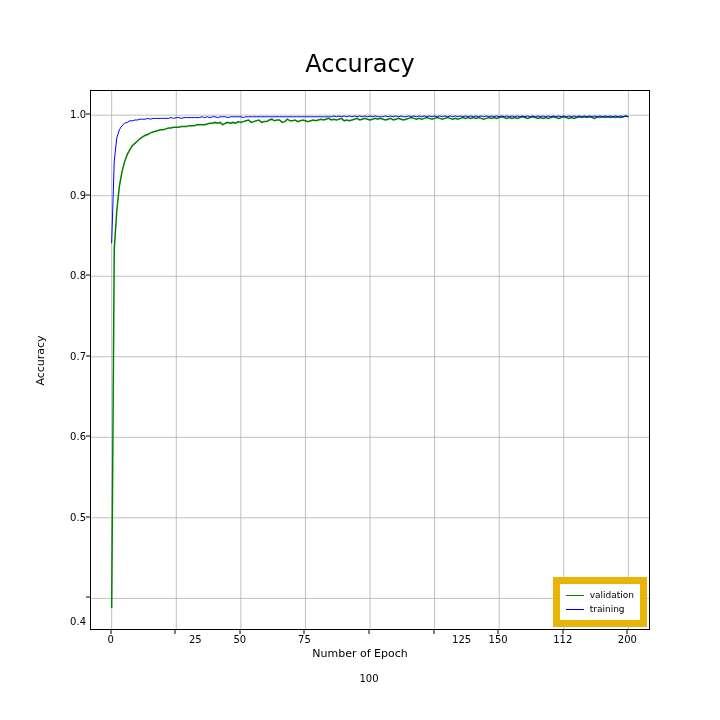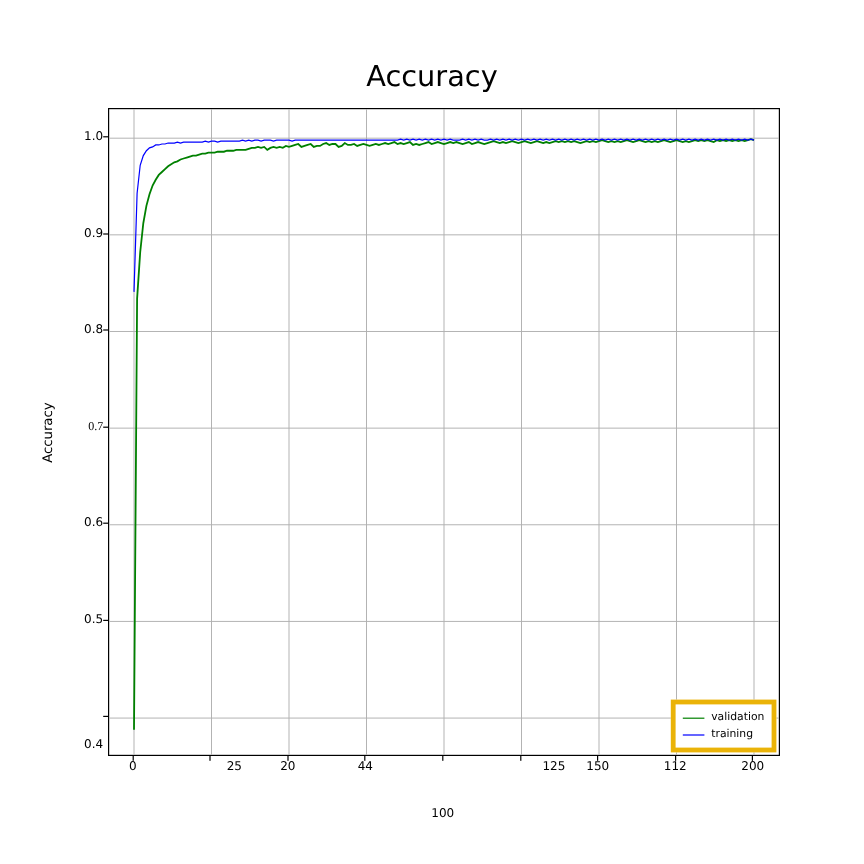--- a/index.html
+++ b/index.html
@@ -83,21 +83,21 @@
   }
   .xtick {
     top: 634px;
     transform: translateX(-50%);
     text-align: center;
   }
   .legend {
     position: absolute;
     right: 2px;
     bottom: 2px;
-    border: 4px solid #eab308;
+    border: 7px solid #eab308;
     background: #ffffff;
     font-size: 9px;
     padding: 4px 6px;
   }
   .legend-row {
     display: flex;
     align-items: center;
     gap: 6px;
     line-height: 14px;
   }
@@ -164,49 +164,50 @@
         <div class="legend-swatch" style="border-top-color:#008000"></div>
         <span>validation</span>
       </div>
       <div class="legend-row">
         <div class="legend-swatch" style="border-top-color:#0000ff;border-top-width:1px"></div>
         <span>training</span>
       </div>
     </div>
   </div>
 
+  <div class="xlabel">Number of Epoch</div>
 
   <div id="xtick-container">
       <div class="xtick" style="left: 110.667px;">0</div>
       <div class="tick-mark-x" style="left: 110.667px;"></div>
       <div class="xtick" style="left: 175.25px; margin-left: 20px;">25</div>
       <div class="tick-mark-x" style="left: 175.25px;"></div>
-      <div class="xtick" style="left: 239.833px;">20</div>
+      <div class="xtick" style="left: 239.833px;">50</div>
       <div class="tick-mark-x" style="left: 239.833px;"></div>
-      <div class="xtick" style="left: 304.417px;">44</div>
+      <div class="xtick" style="left: 304.417px;">75</div>
       <div class="tick-mark-x" style="left: 304.417px;"></div>
       <div class="xtick" style="left: 369px; margin-top: 39px;">100</div>
       <div class="tick-mark-x" style="left: 369px;"></div>
       <div class="xtick" style="left: 433.583px; margin-left: 28px;">125</div>
       <div class="tick-mark-x" style="left: 433.583px;"></div>
       <div class="xtick" style="left: 498.167px;">150</div>
       <div class="tick-mark-x" style="left: 498.167px;"></div>
       <div class="xtick" style="left: 562.75px;">112</div>
       <div class="tick-mark-x" style="left: 562.75px;"></div>
       <div class="xtick" style="left: 627.333px;">200</div>
       <div class="tick-mark-x" style="left: 627.333px;"></div>
     </div>
   <div id="ytick-container">
       <div class="ytick" style="top: 597.395px; margin-top: 24px;">0.4</div>
       <div class="tick-mark-y" style="top: 597.395px;"></div>
       <div class="ytick" style="top: 516.856px;">0.5</div>
       <div class="tick-mark-y" style="top: 516.856px;"></div>
       <div class="ytick" style="top: 436.317px;">0.6</div>
       <div class="tick-mark-y" style="top: 436.317px;"></div>
-      <div class="ytick" style="top: 355.778px; font-family: Liberation Serif, serif;">0.7</div>
+      <div class="ytick" style="top: 355.778px;">0.7</div>
       <div class="tick-mark-y" style="top: 355.778px;"></div>
       <div class="ytick" style="top: 275.24px;">0.8</div>
       <div class="tick-mark-y" style="top: 275.24px;"></div>
       <div class="ytick" style="top: 194.701px;">0.9</div>
       <div class="tick-mark-y" style="top: 194.701px;"></div>
       <div class="ytick" style="top: 114.162px;">1.0</div>
       <div class="tick-mark-y" style="top: 114.162px;"></div>
     </div>
 
 </div>

